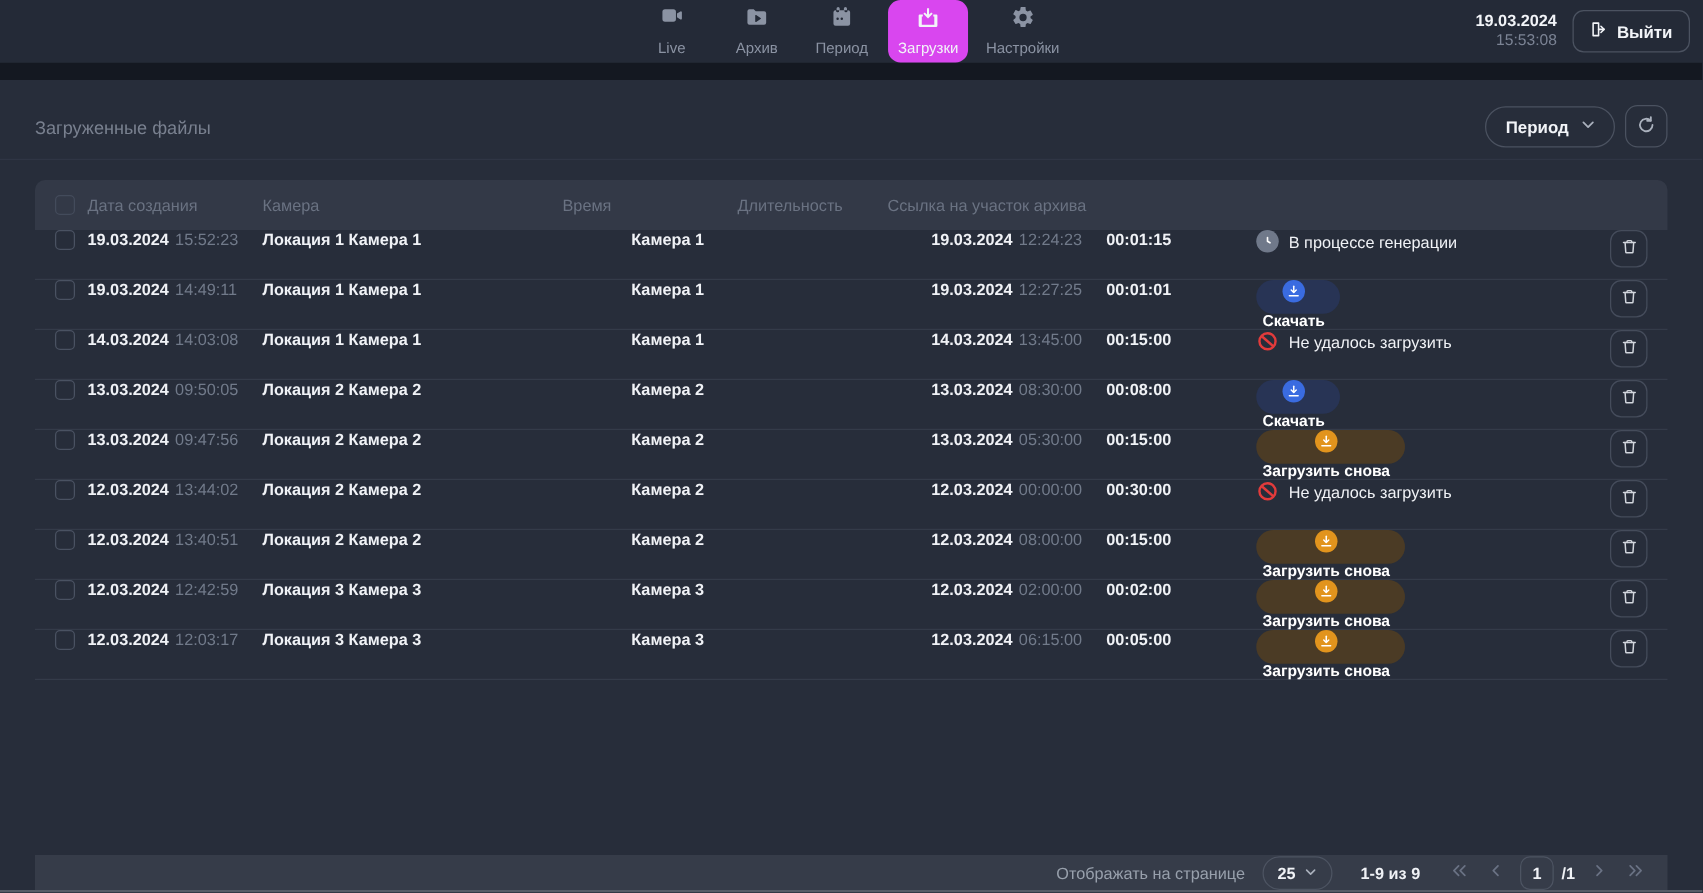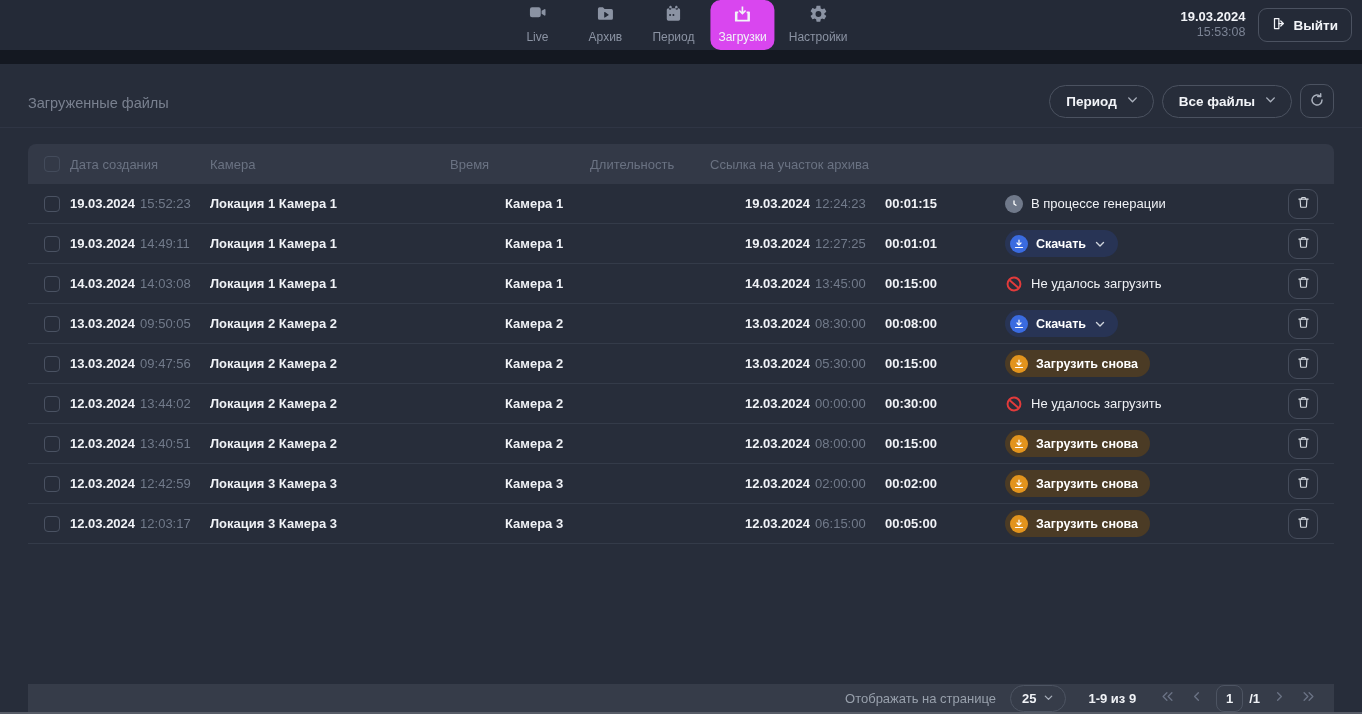--- a/index.html
+++ b/index.html
@@ -77,21 +77,21 @@
   .icon-btn svg { width:16px; height:16px; }
 
   
   .table { margin:16px 28px 0; flex:0 0 auto; }
   .thead {
     display:flex; align-items:center; height:40px;
     background:#333947; border-radius:8px 8px 0 0;
     color:#6a7282; font-size:13px;
   }
   .tr {
-    display:flex; align-items:center; height:40px;
+    display:flex; align-items:flex-start; height:40px;
     border-bottom:1px solid #343b49; font-size:13px;
   }
   .c-cb { flex:0 0 42px; display:flex; align-items:center; padding-left:16px; }
   .c-date { flex:0 0 140px; }
   .c-name { flex:0 0 295px; }
   .c-cam { flex:0 0 240px; }
   .c-time { flex:0 0 140px; }
   .c-dur { flex:0 0 120px; }
   .c-status { flex:1 1 auto; display:flex; align-items:center; }
   .c-del { flex:0 0 62px; display:flex; justify-content:center; }
@@ -111,21 +111,21 @@
     width:18px; height:18px; border-radius:50%; flex:0 0 auto;
     display:flex; align-items:center; justify-content:center;
   }
   .st-circle svg { width:12px; height:12px; color:#fff; }
   .st-clock { background:#70798a; }
   .st-blocked { width:18px; height:18px; flex:0 0 auto; }
 
   .status-pill {
     display:flex; align-items:center; gap:8px; height:27px;
     border:none; border-radius:14px; padding:0 12px 0 5px;
-    color:#fff; font-family:inherit; font-size:12.5px; font-weight:600; cursor:pointer;
+    color:#fff; font-family:inherit; font-size:12.5px; font-weight:600; cursor:pointer;flex-direction:column;
   }
   .status-pill .st-circle { width:18px; height:18px; }
   .status-pill.blue { background:#283455; }
   .status-pill.blue .st-circle { background:#3a6be0; }
   .status-pill.orange { background:#4b3b25; }
   .status-pill.orange .st-circle { background:#e2941d; }
   .status-pill svg.chev { width:12px; height:12px; color:#cfd4dc; }
 
   .del-btn {
     width:30px; height:30px; border:1px solid #454c5b; border-radius:9px;
@@ -233,26 +233,20 @@
 
   <main class="content">
 
     <div class="tabs-row">
       <div class="tabs">
         <div class="tab">Загруженные файлы</div>
       </div>
       <div class="filters">
         <button class="pill-btn">
           <span>Период</span>
-          <span><svg viewBox="0 0 24 24" fill="none" stroke="currentColor" stroke-width="2.6" stroke-linecap="round" stroke-linejoin="round">
-                <path d="M5 9l7 7 7-7"></path>
-              </svg></span>
-        </button>
-        <button class="pill-btn">
-          <span>Все файлы</span>
           <span><svg viewBox="0 0 24 24" fill="none" stroke="currentColor" stroke-width="2.6" stroke-linecap="round" stroke-linejoin="round">
                 <path d="M5 9l7 7 7-7"></path>
               </svg></span>
         </button>
         <button class="icon-btn">
           <span><svg viewBox="0 0 24 24" fill="none" stroke="currentColor" stroke-width="2.2" stroke-linecap="round" stroke-linejoin="round">
                 <path d="M19.5 12a7.5 7.5 0 1 1-2.2-5.3"></path>
                 <path d="M17.5 2.5v4.4h-4.4"></path>
               </svg></span>
         </button>

